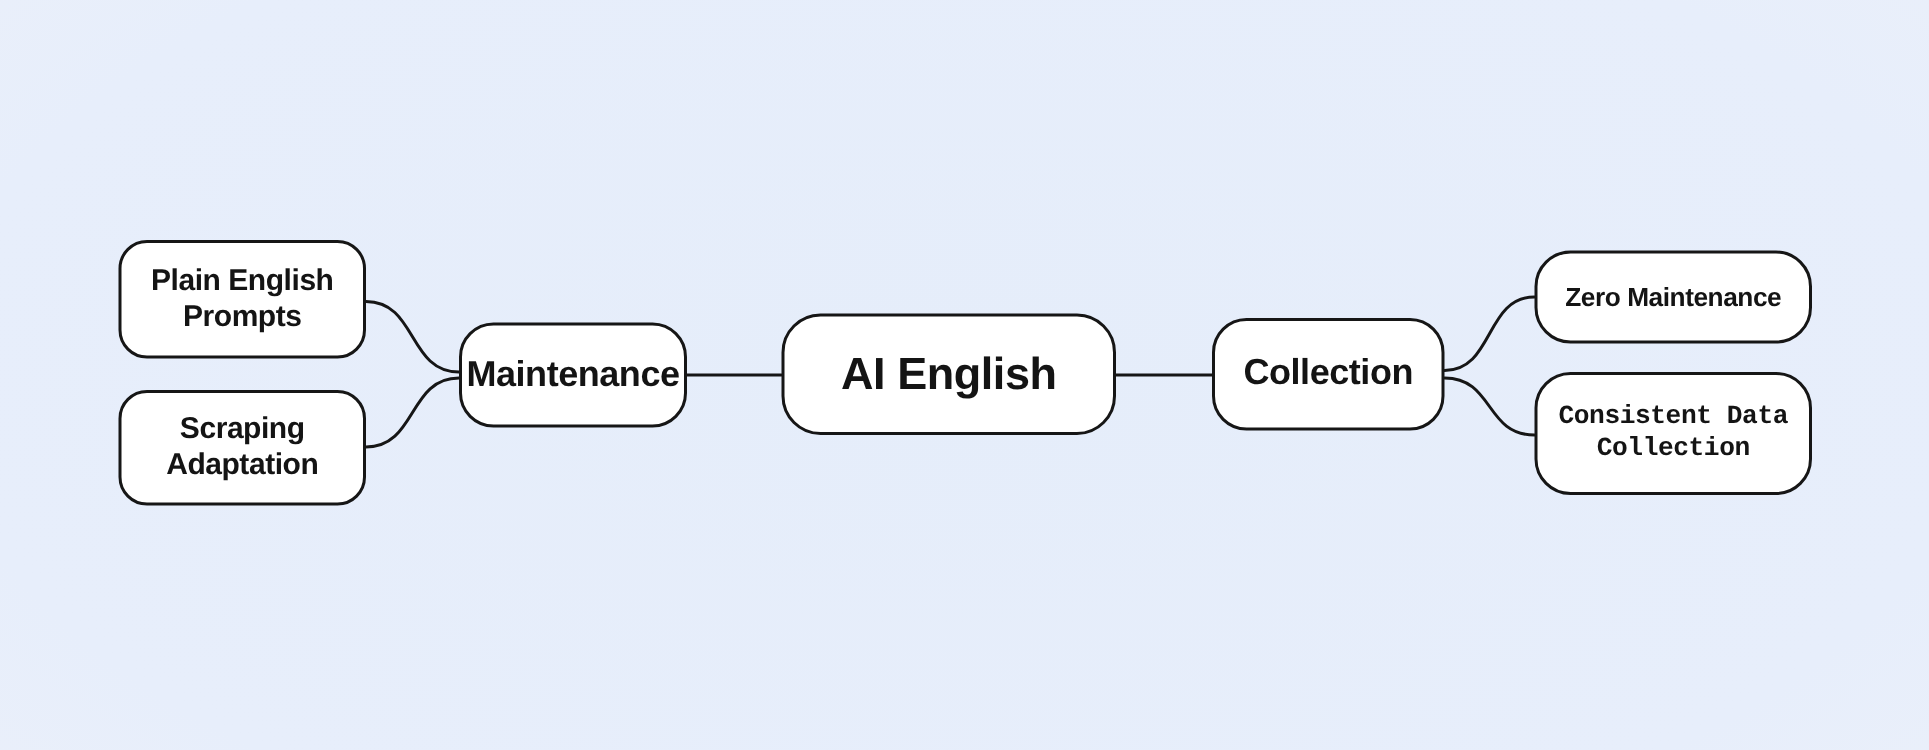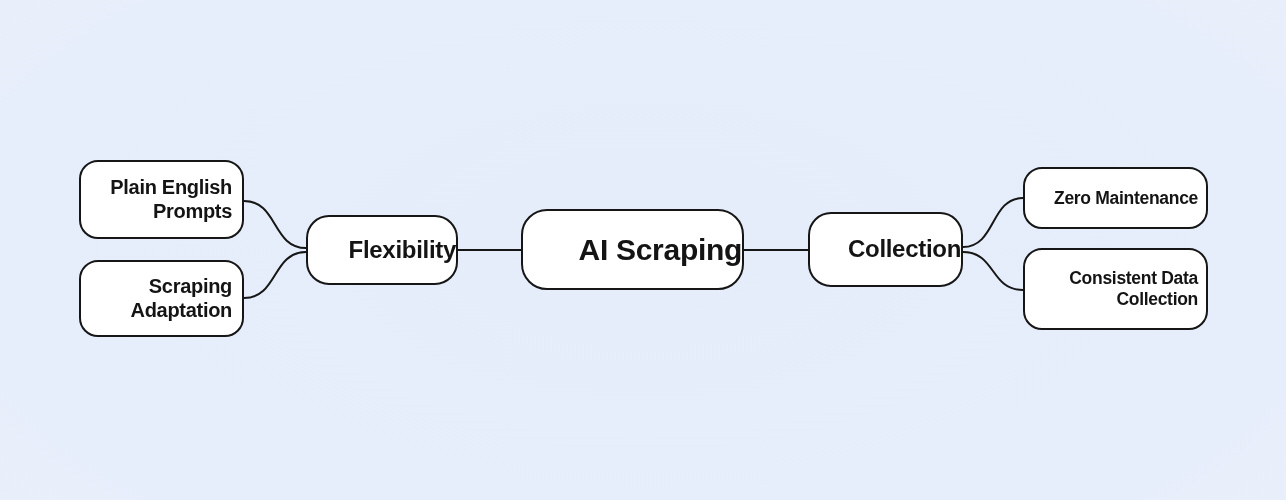--- a/index.html
+++ b/index.html
@@ -71,41 +71,41 @@
   .node-leaf {
     border-radius: 19px;
   }
   .node-leaf-left {
     font-size: 20px;
     padding: 0 10px;
   }
   .node-leaf-right {
     font-size: 17.5px;
     padding: 4px 8px;
+    border-radius: 24px;
   }
   .node-plain {
     left: 79px; top: 160px;
     width: 165px; height: 79px;
   }
   .node-automatic {
     left: 79px; top: 260px;
     width: 165px; height: 77px;
   }
   .node-zero {
     left: 1023px; top: 167px;
     width: 185px; height: 62px;
   }
   .node-consistent {
     left: 1023px; top: 248px;
-    width: 185px; height: 82px;
+    width: 185px; height: 82px; font-family: Liberation Mono, monospace;
   }
   .node-label {
     display: block;
     width: 100%;
-    text-align: right;
   }
 </style>
 </head>
 <body>
 
 <div class="canvas">
 
   <svg class="edges" viewBox="0 0 1286 500" aria-hidden="true">
     <path d="M 244 201 C 278 201, 272 248, 306 248"></path>
     <path d="M 244 298 C 278 298, 272 252, 306 252"></path>
@@ -117,25 +117,25 @@
 
   <div class="node node-leaf node-leaf-left node-plain">
     <span class="node-label">Plain English Prompts</span>
   </div>
 
   <div class="node node-leaf node-leaf-left node-automatic">
     <span class="node-label">Scraping Adaptation</span>
   </div>
 
   <div class="node node-branch node-flexibility">
-    <span class="node-label">Flexibility</span>
+    <span class="node-label">Maintenance</span>
   </div>
 
   <div class="node node-root">
-    <span class="node-label">AI Scraping</span>
+    <span class="node-label">AI English</span>
   </div>
 
   <div class="node node-branch node-efficiency">
     <span class="node-label">Collection</span>
   </div>
 
   <div class="node node-leaf node-leaf-right node-zero">
     <span class="node-label">Zero Maintenance</span>
   </div>
 

